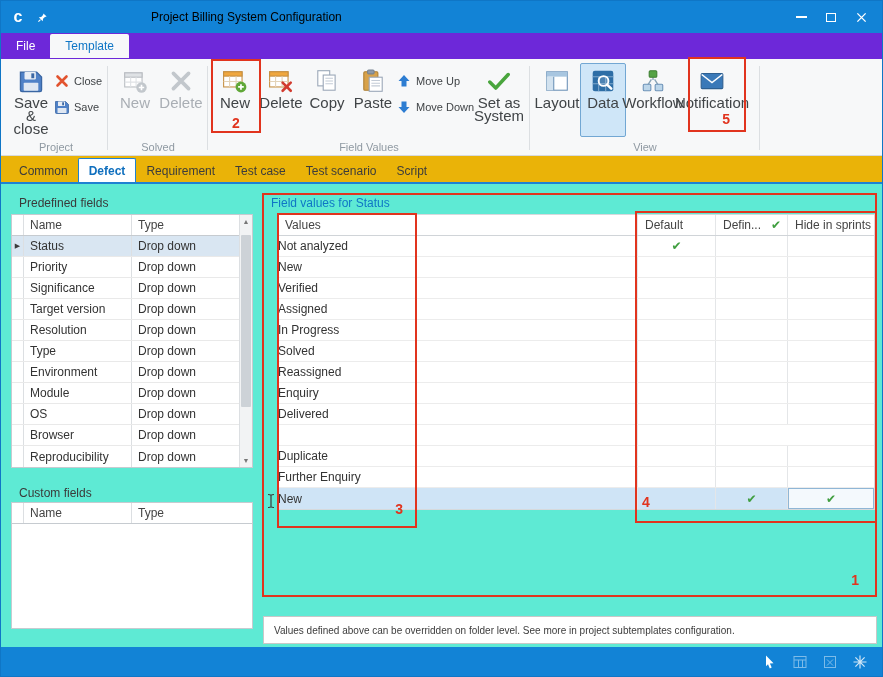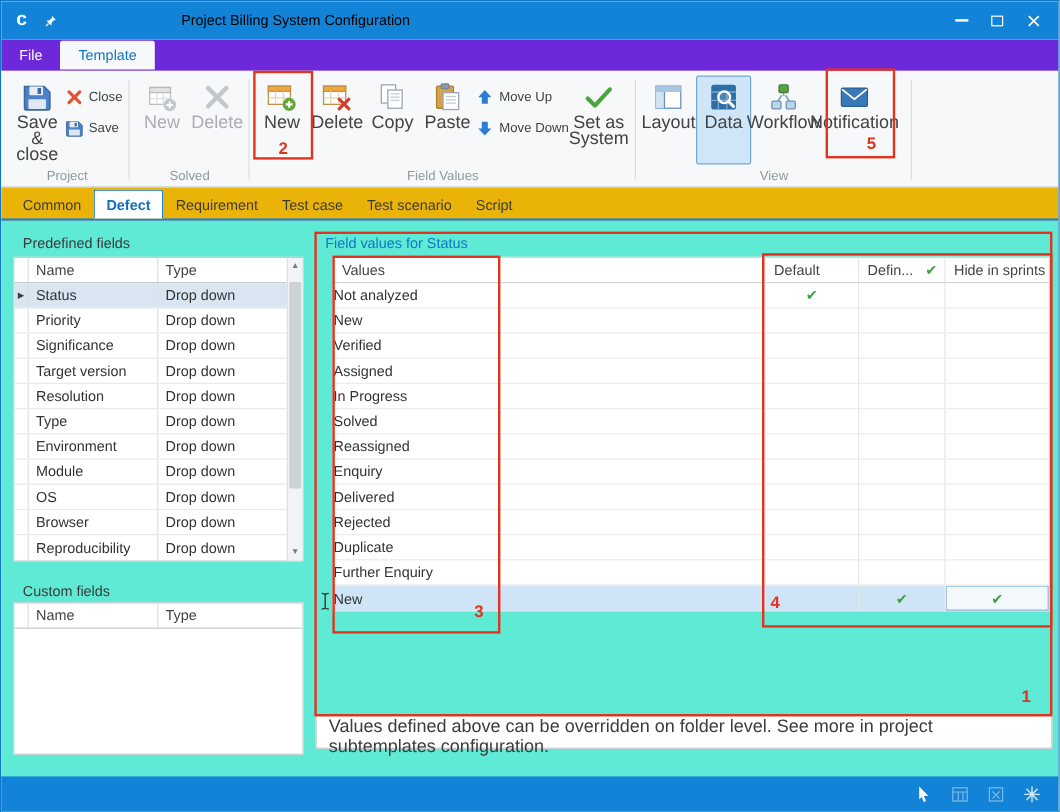--- a/index.html
+++ b/index.html
@@ -68,21 +68,21 @@
   .vrow.header{border-bottom:1px solid #d0d4d8;color:#444}
   .vrow.sel{background:#cfe4f6}
   .vcell{display:flex;align-items:center;padding-left:0;border-right:1px solid #e4e6e8;overflow:hidden;white-space:nowrap}
   .vcell.last{border-right:none}
   .vcell.chk{justify-content:center;padding-left:0;color:#3f9e3f;font-weight:bold}
   .vrow.header .vcell{justify-content:flex-start;padding-left:7px;color:#444;font-weight:normal}
   .vrow.header .vcell.defined-hdr{display:flex;justify-content:space-between;padding-right:6px}
   .hdr-check{color:#3f9e3f;font-weight:bold}
   .vcell.focus{background:#f4f9fd;box-shadow:inset 0 0 0 1px #8fb6d6}
 
-  .notebox{position:absolute;left:262px;top:412px;width:614px;height:28px;border:1px solid #c8c8c8;display:flex;align-items:flex-start;padding:0 10px;font-size:15px;color:#3c3c3c;background:#fff}
+  .notebox{position:absolute;left:262px;top:432px;width:614px;height:28px;border:1px solid #c8c8c8;display:flex;align-items:center;padding:0 10px;font-size:10px;color:#3c3c3c;background:#fff}
 
   
   .statusbar{position:absolute;left:0;right:0;bottom:0;height:29px;background:#1283d6;display:flex;align-items:center;justify-content:flex-end;gap:14px;padding:0 14px}
   .sbicon,.sbicon svg{width:16px;height:16px;display:block}
   .sbicon.dim{opacity:.45}
   .sbicon.mid{opacity:.8}
 
   
   .ann{position:absolute;border:2px solid #e1341e;pointer-events:none;z-index:5}
   .ann .num{position:absolute;color:#e1341e;font-weight:bold;font-size:14px;line-height:14px}
@@ -473,21 +473,20 @@
         <div class="vcell chk"></div>
         <div class="vcell chk last"></div>
       </div>
       <div class="vrow">
         <div class="vcell">Delivered</div>
         <div class="vcell chk"></div>
         <div class="vcell chk"></div>
         <div class="vcell chk last"></div>
       </div>
       <div class="vrow">
-        <div class="vcell">Rejected</div>
         <div class="vcell chk"></div>
         <div class="vcell chk"></div>
         <div class="vcell chk last"></div>
       </div>
       <div class="vrow">
         <div class="vcell">Duplicate</div>
         <div class="vcell chk"></div>
         <div class="vcell chk"></div>
         <div class="vcell chk last"></div>
       </div>

